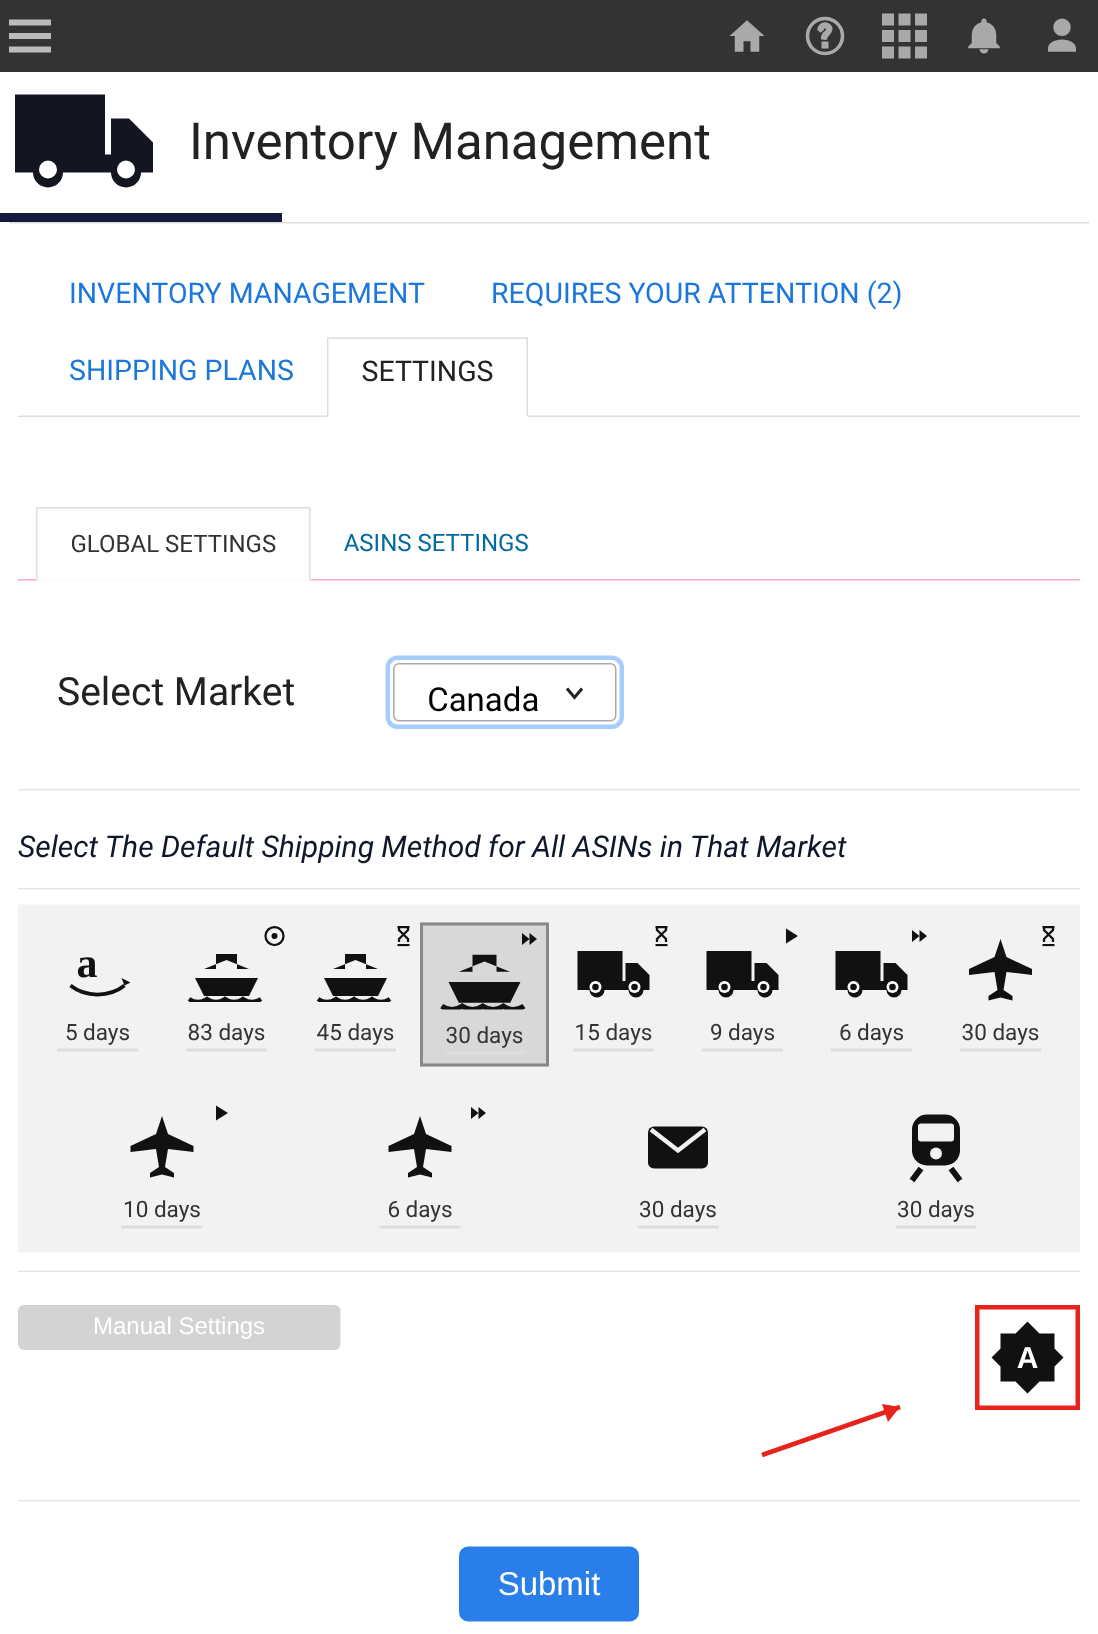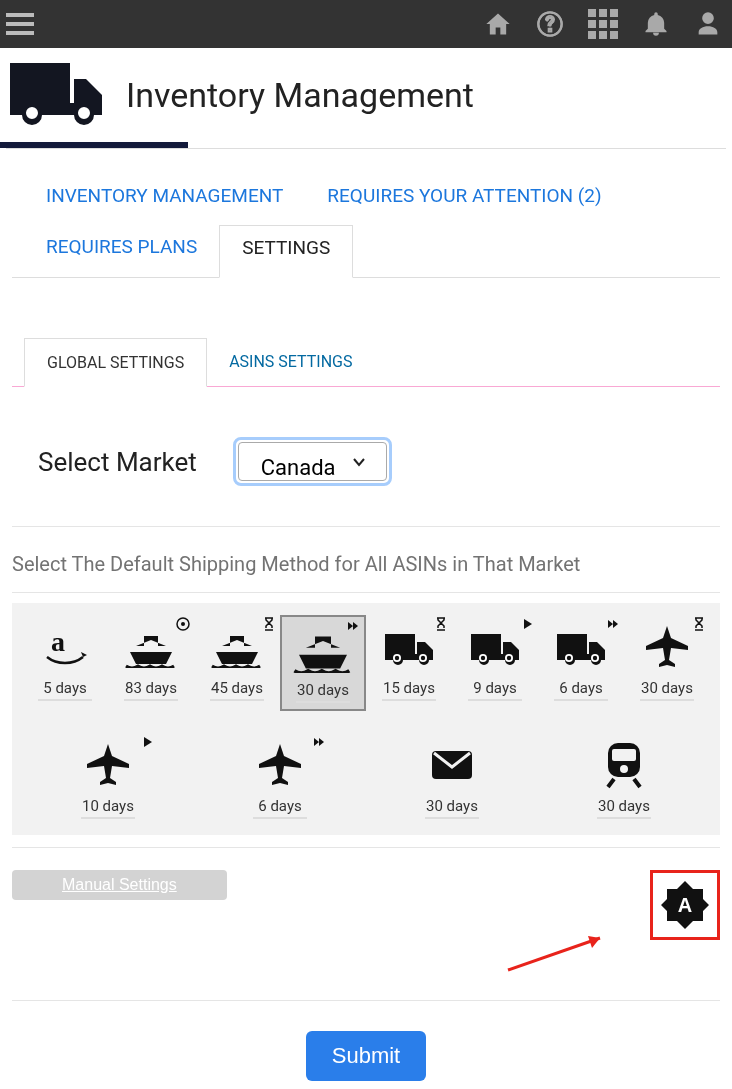--- a/index.html
+++ b/index.html
@@ -27,46 +27,46 @@
   .main-tabs { display:flex; flex-wrap:wrap; padding: 25px 12px 0 12px; border-bottom:1px solid #ddd; margin: 0 12px;}
   .main-tab { padding: 10px 22px 18px 22px; font-size:19px; color:#1c77dd; cursor:pointer; }
   .main-tab.active { color:#222; border:1px solid #ddd; border-bottom:1px solid #fff; margin-bottom:-1px; background:#fff;}
   
   
   .sub-tabs { display:flex; padding: 0 12px; margin: 60px 12px 0 12px; border-bottom:1px solid #f9a8d4;}
   .sub-tab { padding: 14px 22px; font-size:16px; color:#0369a1; cursor:pointer;}
   .sub-tab.active { color:#333; border:1px solid #ddd; border-bottom:1px solid #fff; margin-bottom:-1px; background:#fff;}
 
   
-  .market-row { display:flex; align-items:center; gap:36px; padding: 50px 0 40px 26px; border-bottom:1px solid #e5e5e5; margin:0 12px;}
+  .market-row { display:flex; align-items:center; gap:60px; padding: 50px 0 40px 26px; border-bottom:1px solid #e5e5e5; margin:0 12px;}
   .market-row label { font-size:26px; color:#222; font-weight:400;}
   .select-wrap { position:relative; border:3px solid #a7cdfc; border-radius:8px; padding:2px;}
   .select-inner { border:1px solid #aaa; border-radius:4px; padding: 12px 50px 0 22px; font-size:22px; cursor:pointer; background:#fff;}
   .select-wrap svg.chev { position:absolute; right:22px; top:50%; transform:translateY(-50%); width:16px; height:16px; fill:none; stroke:#222; stroke-width:2;}
 
   
   .ship-section { margin:0 12px; padding: 25px 0 0 0;}
-  .ship-label { font-size:20px; color:#737373; padding-bottom:16px;}
+  .ship-label { font-size:20px; color:#0f172a; padding-bottom:16px;font-style:italic;}
   .ship-hr { height:1px; background:#e5e5e5; margin-bottom:10px;}
 
   .ship-grid { background:#f2f2f2; padding: 12px 10px 10px 10px; display:grid; grid-template-columns: repeat(8, 1fr); gap: 0; margin-bottom:12px;}
   .ship-grid.row2 { grid-template-columns: repeat(4, 1fr);}
   .ship-item { display:flex; flex-direction:column; align-items:center; justify-content:flex-start; position:relative; padding:8px 3px 6px 3px; cursor:pointer;}
   .ship-item.selected { border:2px solid #888; background:#d8d8d8; }
   .ship-icon svg { fill:#111; }
   .ship-icon { height:48px; display:flex; align-items:center; justify-content:center;}
   .ship-days { font-size:15px; color:#333; text-align:center; border-bottom:2px solid #ddd; min-width:54px; padding:4px 0 2px 0; margin-top:4px;}
   .corner-badge { position:absolute; top:2px; right:4px; font-size:13px; fill:#111;}
   .corner-badge svg { width:14px; height:14px;}
 
   .ship-hr2 { height:1px; background:#e5e5e5; margin:12px 0;}
 
   
   .mode-row { display:flex; justify-content:space-between; align-items:flex-start; padding: 10px 0 60px 0; margin:0 12px; border-bottom:1px solid #e5e5e5; position:relative;}
-  .manual-btn { background:#d3d3d3; color:#fff; border:none; border-radius:4px; padding:6px 50px; font-size:16px; cursor:pointer;text-decoration:underline;}
+  .manual-btn { background:#d3d3d3; color:#fff; border:none; border-radius:4px; padding:6px 50px; font-size:16px; cursor:pointer;}
   .auto-badge-box { border:3px solid #e8231b; padding:6px; display:flex; align-items:center; justify-content:center;}
   .auto-badge-box svg { width:52px; height:52px; }
   .arrow-svg { position:absolute; right:100px; bottom:22px; }
 
   
   .submit-row { text-align:center; padding:30px 0;}
   .submit-btn { background:#2a7eea; color:#fff; border:none; border-radius:6px; font-size:22px; padding:12px 26px; cursor:pointer;}
 </style>
 </head>
 <body>
@@ -114,21 +114,21 @@
       </svg>
   </div>
   <h1>Inventory Management</h1>
 </div>
 <div class="indicator-bar"></div>
 <div class="hr-full"></div>
 
 <div class="main-tabs">
   <div class="main-tab">INVENTORY MANAGEMENT</div>
   <div class="main-tab">REQUIRES YOUR ATTENTION (2)</div>
-  <div class="main-tab">REQUIRES PLANS</div>
+  <div class="main-tab">SHIPPING PLANS</div>
   <div class="main-tab active">SETTINGS</div>
 </div>
 
 <div class="sub-tabs">
   <div class="sub-tab active">GLOBAL SETTINGS</div>
   <div class="sub-tab">ASINS SETTINGS</div>
 </div>
 
 <div class="market-row">
   <label>Select Market</label>

